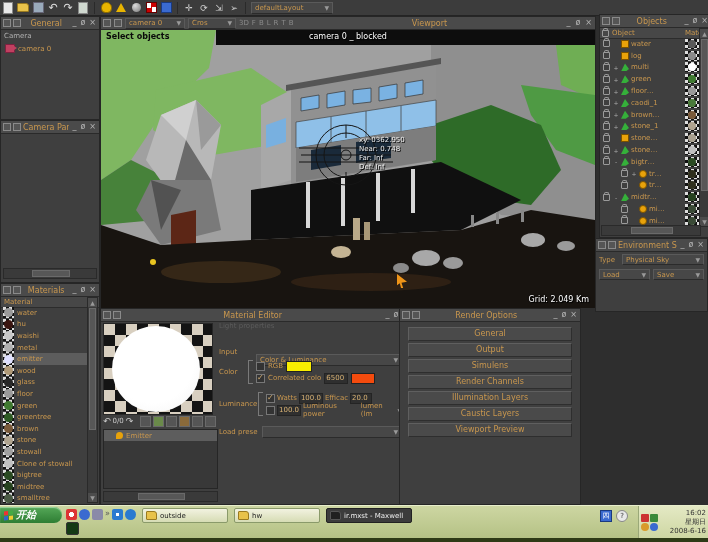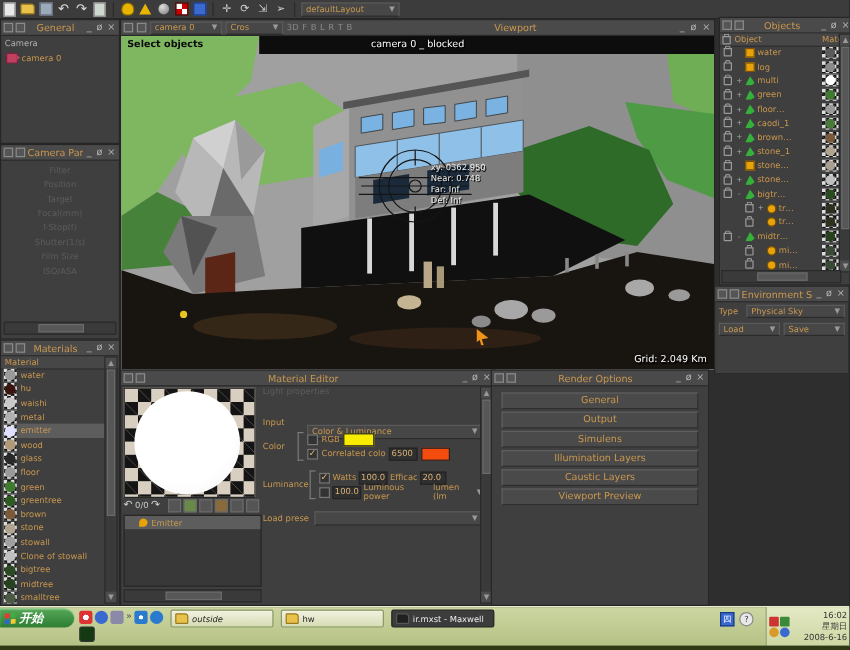--- a/index.html
+++ b/index.html
@@ -93,21 +93,21 @@
     background-size:22px 22px;background-position:0 0,11px 11px;}
   #preview .ball{position:absolute;left:8px;top:2px;width:88px;height:86px;border-radius:50%;background:radial-gradient(circle at 45% 40%,#ffffff 60%,#f2f2f2);}
   #me-nav{position:absolute;left:2px;top:106px;width:113px;height:12px;display:flex;align-items:center;gap:2px;font-size:7px;color:#ccc;}
   #me-nav .ico{width:9px;height:9px;background:#555;border:1px solid #6a6a6a;flex:none;}
   #me-tree{position:absolute;left:2px;top:120px;width:113px;height:58px;background:#383838;border:1px solid #262626;}
   .tree-row{display:flex;align-items:center;gap:3px;height:11px;background:#5d5d5d;padding:0 2px 0 12px;font-size:7px;}
   .emit-icon{width:7px;height:7px;background:#e8a20a;border-radius:50% 50% 50% 0;flex:none;}
   #me-props{position:absolute;left:118px;top:13px;width:183px;height:170px;font-size:7px;}
   .prow{display:flex;align-items:center;gap:3px;position:absolute;left:0;right:0;}
   .bracket{border:1px solid #7a7a7a;border-right:none;width:4px;align-self:stretch;flex:none;}
-  #renderopts{left:409px;top:308px;width:182px;height:197px;}
+  #renderopts{left:399px;top:308px;width:182px;height:197px;}
   #renderopts .btn3d{margin:2px 8px;height:12px;}
   
   #taskbar{position:absolute;left:0;top:505px;width:708px;height:33px;background:linear-gradient(#cdd6a2,#b4c184);border-top:1px solid #e8eecc;}
   #tb-strip{position:absolute;left:0;top:538px;width:708px;height:4px;background:#2e3a16;}
   #startbtn{position:absolute;left:0;top:1px;width:62px;height:16px;border-radius:0 8px 8px 0;
     background:linear-gradient(#55a858,#2e7d33);color:#fff;font-style:italic;font-weight:bold;font-size:10px;
     display:flex;align-items:center;gap:3px;padding-left:4px;box-sizing:border-box;box-shadow:inset 0 1px 1px #9fd8a2;}
   .winflag{width:9px;height:9px;display:grid;grid-template-columns:4px 4px;grid-template-rows:4px 4px;gap:1px;transform:skewY(-6deg);}
   .winflag i{display:block;}
   .ql{position:absolute;left:66px;top:1px;width:72px;height:31px;display:flex;flex-wrap:wrap;gap:2px;align-content:flex-start;padding-top:2px;box-sizing:border-box;}
@@ -191,31 +191,20 @@
 
   <div class="panel" id="camparams">
     <div class="tbar">
       <span class="mini"></span>
       <span class="mini"></span>
       <span class="ttl">Camera Parameters</span>
       <span class="wb">_</span>
       <span class="wb">ø</span>
       <span class="wb">×</span>
     </div>
-    <div class="rows dim">
-
-    <div>Filter</div>
-        <div>Position</div>
-        <div>Target</div>
-        <div>Focal(mm)</div>
-        <div>f-Stop(f)</div>
-        <div>Shutter(1/s)</div>
-        <div>Film Size</div>
-        <div>ISO/ASA</div>
-      </div>
     <div class="scrollh" style="left:2px;right:2px;bottom:3px;">
         <span class="tmb"></span>
       </div>
   </div>
 
   <div class="panel" id="materials">
     <div class="tbar">
       <span class="mini"></span>
       <span class="mini"></span>
       <span class="ttl">Materials</span>
@@ -753,20 +742,21 @@
       <span class="ttl">Render Options</span>
       <span class="wb">_</span>
       <span class="wb">ø</span>
       <span class="wb">×</span>
     </div>
     <div style="padding-top:3px;">
 
     <div class="btn3d">General</div>
         <div class="btn3d">Output</div>
         <div class="btn3d">Simulens</div>
+        <div class="btn3d">Render Channels</div>
         <div class="btn3d">Illumination Layers</div>
         <div class="btn3d">Caustic Layers</div>
         <div class="btn3d">Viewport Preview</div>
       </div>
   </div>
 
   <div id="taskbar">
     <div id="startbtn">
       <span class="winflag">
         <i style="background:#e33;"></i>
@@ -780,21 +770,21 @@
       <span class="qlicon" style="background:radial-gradient(circle,#fff 30%,#d33 32%);"></span>
       <span class="qlicon" style="background:#3a6ad0;border-radius:50%;"></span>
       <span class="qlicon" style="background:#8a8aa8;"></span>
       <span style="color:#555;font-size:8px;">»</span>
       <span class="qlicon" style="background:radial-gradient(circle,#fff 20%,#2a7ad0 24%);"></span>
       <span class="qlicon" style="background:#2a7ad0;border-radius:50%;"></span>
       <span class="qlicon" style="background:#143a14;border:1px solid #333;"></span>
     </div>
     <div>
 
-    <div class="task" style="left: 142px; font-style: italic;">
+    <div class="task" style="left: 142px;">
         <span class="task-icon ti-folder"></span>
         <span>outside</span>
       </div>
         <div class="task" style="left: 234px;">
         <span class="task-icon ti-folder"></span>
         <span>hw</span>
       </div>
         <div class="task active" style="left: 326px;">
         <span class="task-icon ti-app"></span>
         <span>ir.mxst - Maxwell</span>

